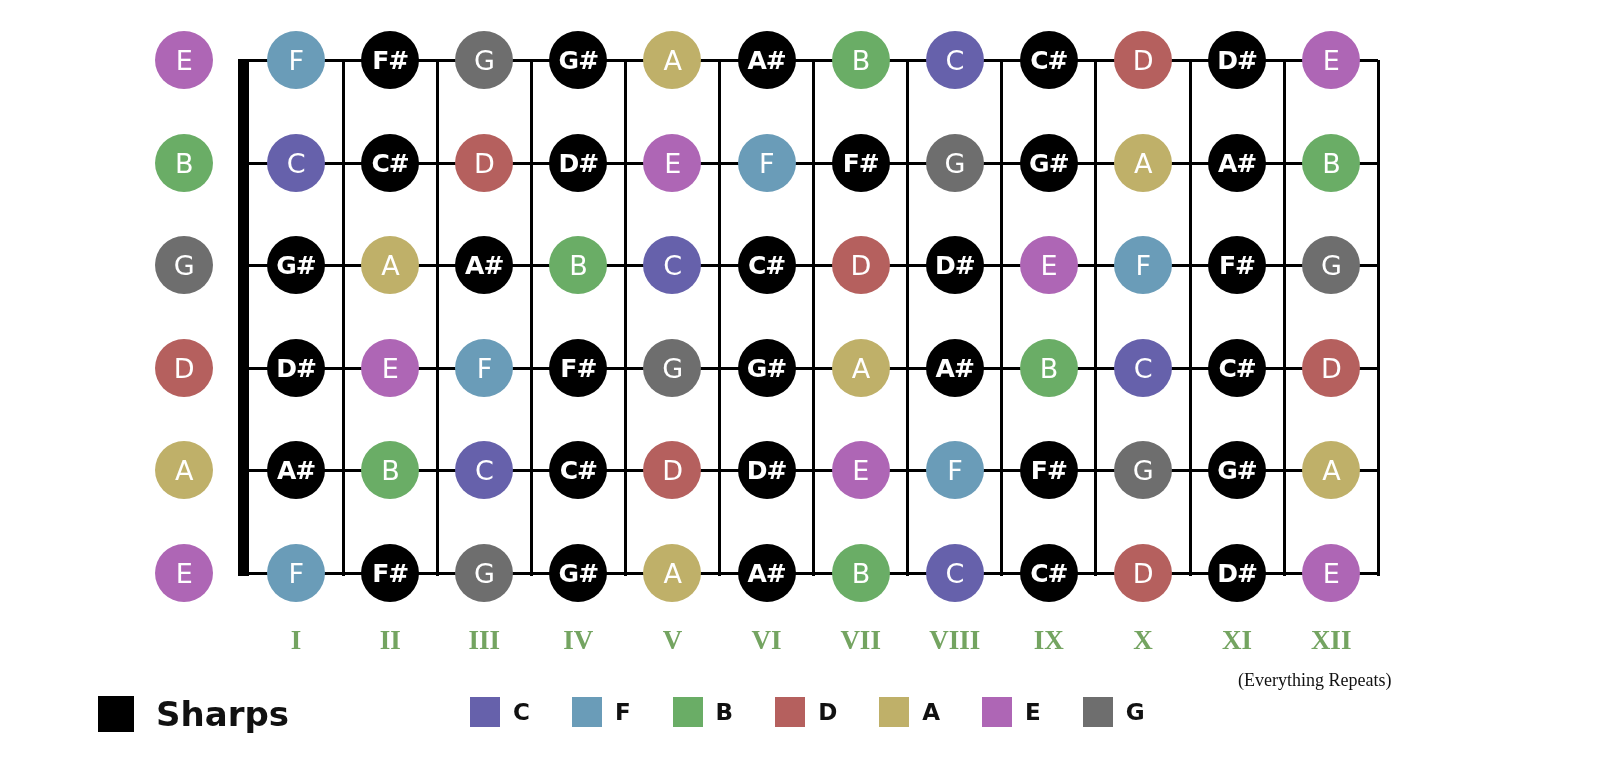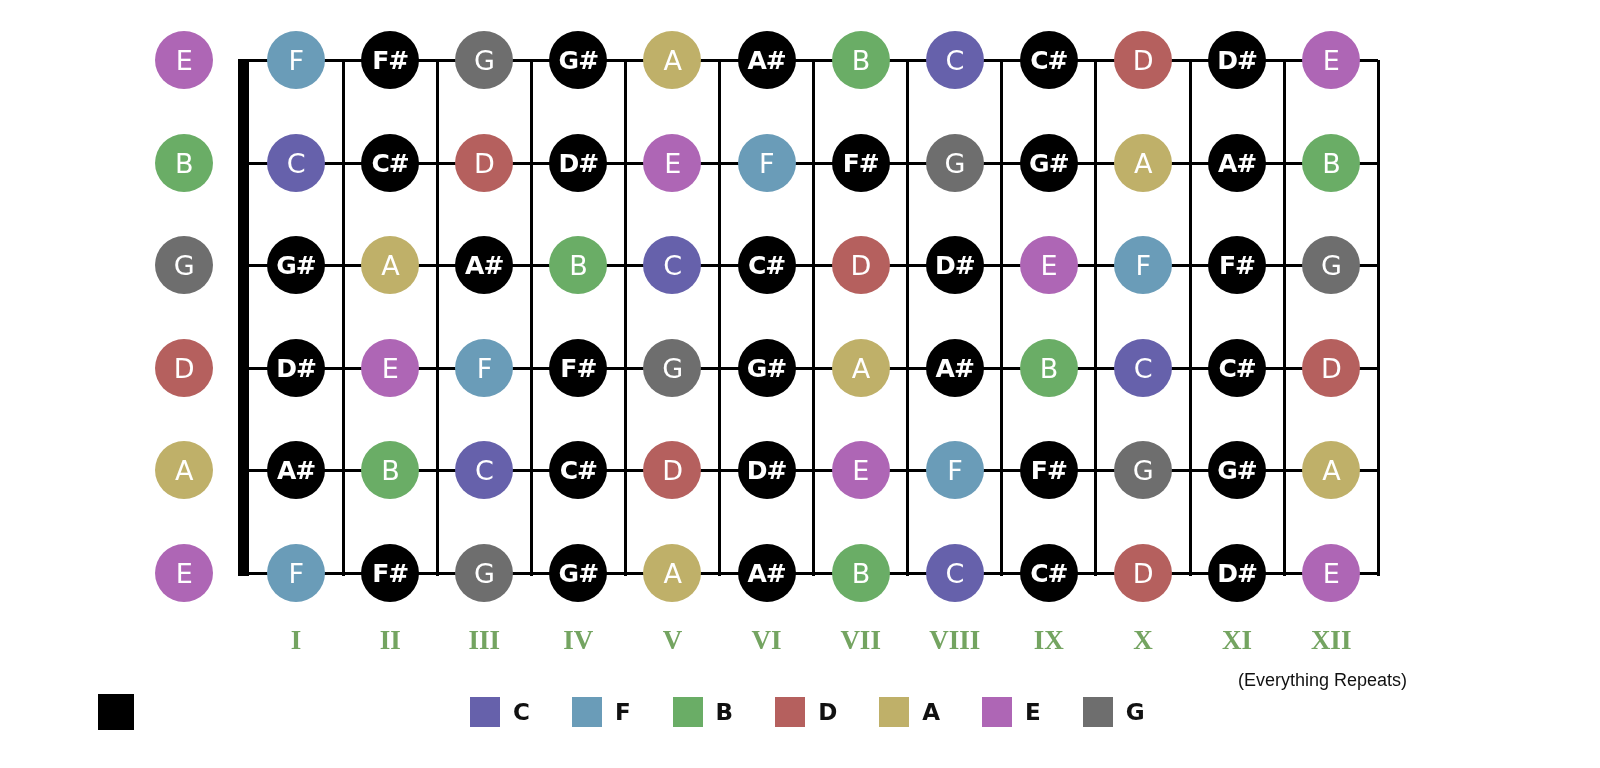--- a/index.html
+++ b/index.html
@@ -69,21 +69,21 @@
     user-select: none;
   }
 
   
   #repeats {
     position: absolute;
     left: 1238px;
     top: 670px;
     font-size: 18px;
     color: #111111;
-    font-family: Liberation Sans, sans-serif;
+    font-family: Liberation Serif, serif;
     white-space: nowrap;
     text-align: right;
   }
 
   
   #legend-sharps {
     position: absolute;
     left: 98px;
     top: 694px;
     display: flex;
@@ -248,20 +248,21 @@
       <div class="roman" style="left: 1002.85px; top: 625px;">IX</div>
       <div class="roman" style="left: 1096.95px; top: 625px;">X</div>
       <div class="roman" style="left: 1191.05px; top: 625px;">XI</div>
       <div class="roman" style="left: 1285.15px; top: 625px;">XII</div>
     </div>
 
   <div id="repeats">(Everything Repeats)</div>
 
   <div id="legend-sharps">
     <div class="swatch" style="background: rgb(0, 0, 0);"></div>
+    <div class="label">Sharps</div>
   </div>
 
   <div id="legend-notes">
       <div class="legend-item">
         <div class="swatch" style="background: rgb(102, 97, 171);"></div>
         <div class="lname">C</div>
       </div>
       <div class="legend-item">
         <div class="swatch" style="background: rgb(106, 156, 184);"></div>
         <div class="lname">F</div>

